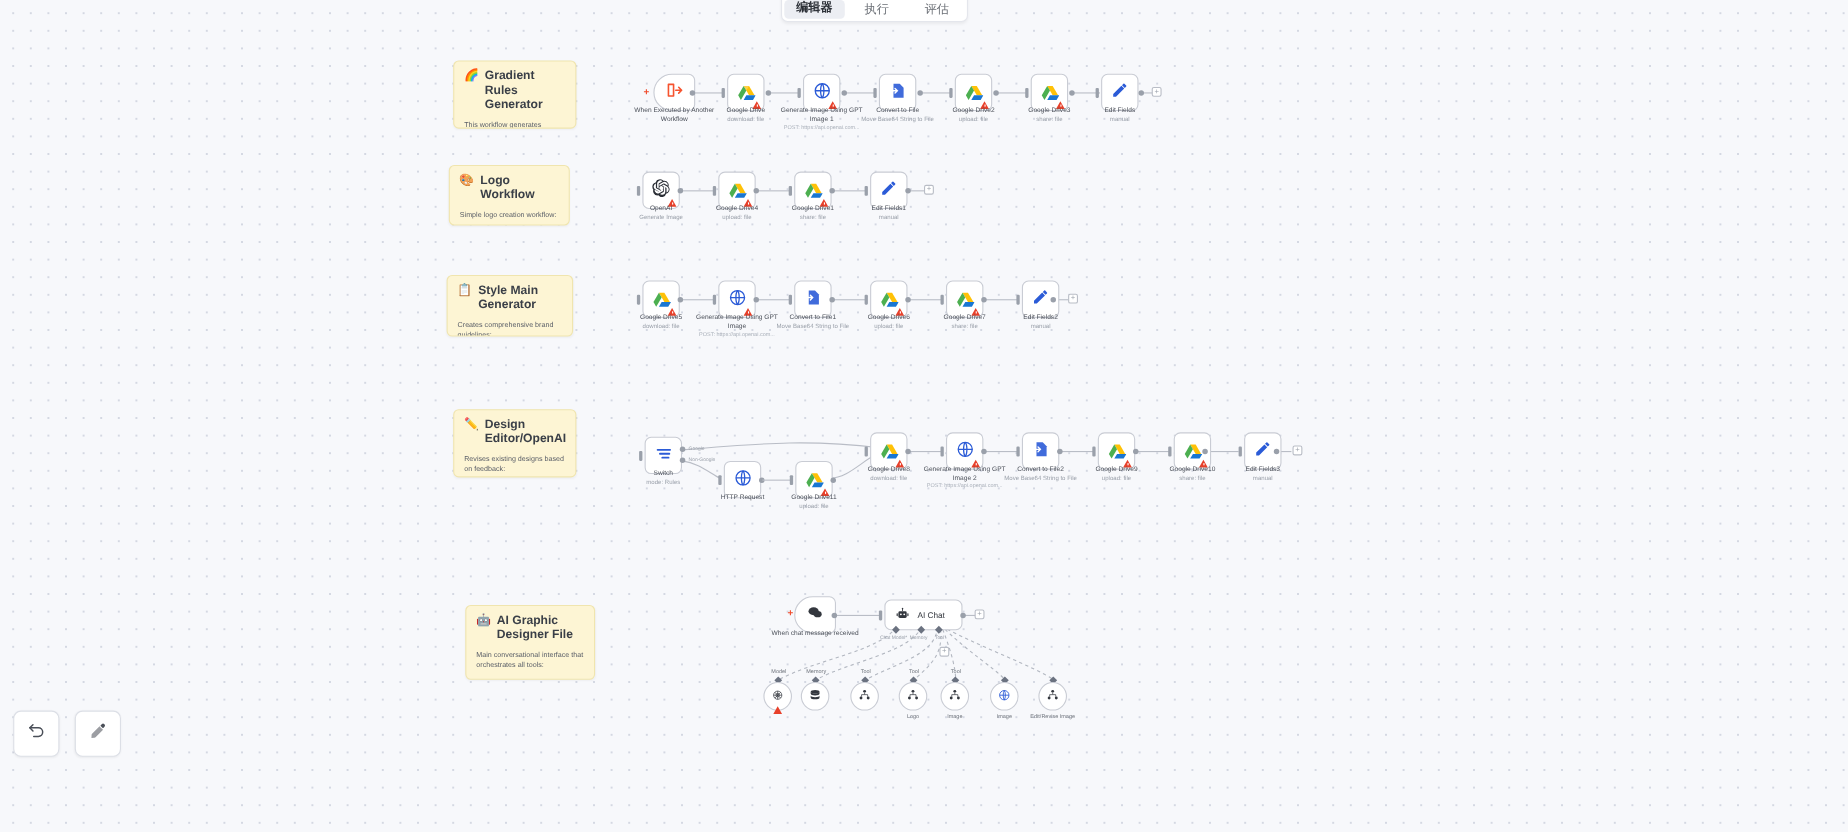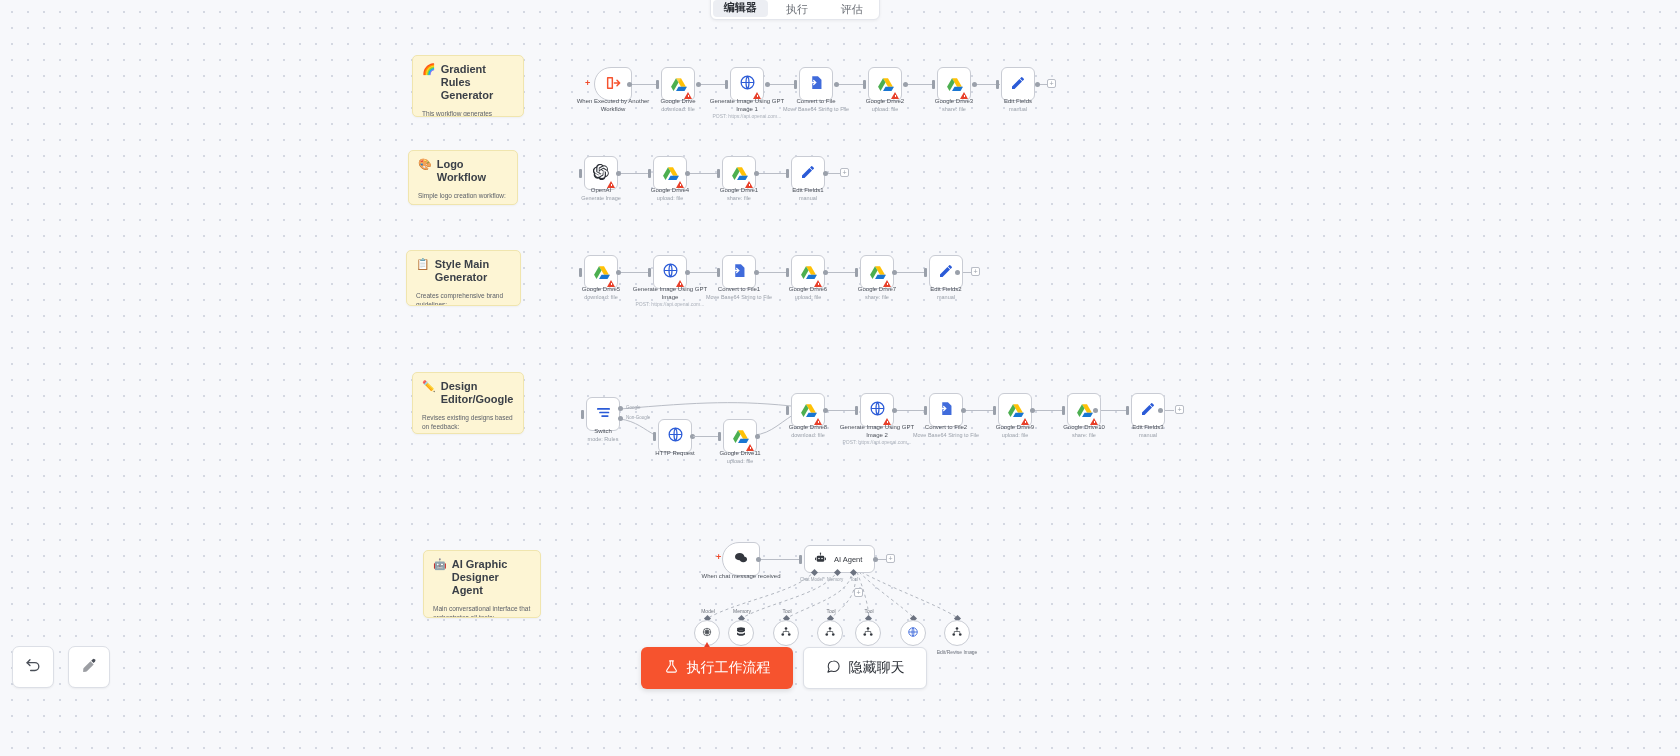--- a/index.html
+++ b/index.html
@@ -226,33 +226,33 @@
       <span class="st-emoji">📋</span>
       <span>Style Main Generator</span>
     </div>
     <div class="st-desc">Creates comprehensive brand guidelines:</div>
 
   </div>
 
   <div class="sticky" style="left:412px;top:372px;width:112px;height:62px;">
     <div class="st-title">
       <span class="st-emoji">✏️</span>
-      <span>Design Editor/Google</span>
+      <span>Design Editor/OpenAI</span>
     </div>
     <div class="st-desc">Revises existing designs based on feedback:</div>
     <ol style="list-style:none;padding-left:9px;">
       
       
     </ol>
   </div>
 
   <div class="sticky" style="left:423px;top:550px;width:118px;height:68px;">
     <div class="st-title">
       <span class="st-emoji">🤖</span>
-      <span>AI Graphic Designer Agent</span>
+      <span>AI Graphic Designer File</span>
     </div>
     <div class="st-desc">Main conversational interface that orchestrates all tools:</div>
 
   </div>
 
   <div class="redplus" style="left:585px;top:79px;">+</div>
 
   <div class="conn" style="left:630px;top:84px;width:28px;"></div>
   <div class="conn" style="left:699px;top:84px;width:28px;"></div>
   <div class="conn" style="left:768px;top:84px;width:28px;"></div>
@@ -697,21 +697,21 @@
       <svg width="13" height="13" viewBox="0 0 24 24" fill="#33373e">
           <rect x="5" y="7" width="14" height="11" rx="2.5"></rect>
           <circle cx="9.2" cy="12" r="1.5" fill="#fff"></circle>
           <circle cx="14.8" cy="12" r="1.5" fill="#fff"></circle>
           <rect x="11.3" y="2.5" width="1.4" height="4"></rect>
           <circle cx="12" cy="2.4" r="1.3"></circle>
           <rect x="2" y="10" width="2" height="5" rx="1"></rect>
           <rect x="20" y="10" width="2" height="5" rx="1"></rect>
         </svg>
     </span>
-    <span>AI Agent</span>
+    <span>AI Chat</span>
   </div>
   <div class="port" style="left:873px;top:557px;"></div>
   <div class="plusbox" style="left:886px;top:554px;">+</div>
 
   <div class="diamond" style="left:812px;top:570px;"></div>
   <div class="diamond" style="left:835px;top:570px;"></div>
   <div class="diamond" style="left:851px;top:570px;"></div>
   <div class="porttag" style="left:800px;top:577px;">Chat Model*</div>
   <div class="porttag" style="left:827px;top:577px;">Memory</div>
   <div class="porttag" style="left:850px;top:577px;">Tool</div>
@@ -800,37 +800,21 @@
       <svg width="12" height="12" viewBox="0 0 24 24" fill="#33373e">
           <circle cx="12" cy="5" r="2.6"></circle>
           <circle cx="5.5" cy="17" r="2.6"></circle>
           <circle cx="18.5" cy="17" r="2.6"></circle>
           <path d="M12 8v3M12 11H6.5v3.6M12 11h5.5v3.6" stroke="#33373e" stroke-width="1.3" fill="none"></path>
         </svg>
     </span>
   </div>
   <div class="sublabel" style="left:922px;top:649px;">Edit/Revise Image</div>
 
-  <button class="btn-run">
-    <span>
-      <svg width="15" height="15" viewBox="0 0 24 24" fill="none" stroke="#fff" stroke-width="1.8" stroke-linecap="round" stroke-linejoin="round">
-          <path d="M9 3h6M10 3v6.5L4.5 18a2 2 0 0 0 1.7 3h11.6a2 2 0 0 0 1.7-3L14 9.5V3"></path>
-        </svg>
-    </span>
-    <span>执行工作流程</span>
-  </button>
-
-  <button class="btn-chat">
-    <span>
-      <svg width="15" height="15" viewBox="0 0 24 24" fill="none" stroke="#33373e" stroke-width="1.7" stroke-linejoin="round">
-          <path d="M21 11.5a8.4 8.4 0 0 1-9 8.4 9.6 9.6 0 0 1-3.7-.7L3 21l1.9-4.9A8.2 8.2 0 0 1 3.6 11.5 8.4 8.4 0 0 1 12 3.1a8.4 8.4 0 0 1 9 8.4z"></path>
-        </svg>
-    </span>
-    <span>隐藏聊天</span>
-  </button>
+
 
   <div class="btn-corner" style="left:12px;top:646px;">
     <span>
       <svg width="17" height="17" viewBox="0 0 24 24" fill="none" stroke="#4a4f58" stroke-width="1.9" stroke-linecap="round" stroke-linejoin="round">
           <path d="M3 8h11a5.5 5.5 0 0 1 0 11H8"></path>
           <path d="M7 4 3 8l4 4"></path>
         </svg>
     </span>
   </div>
   <div class="btn-corner" style="left:68px;top:646px;">

